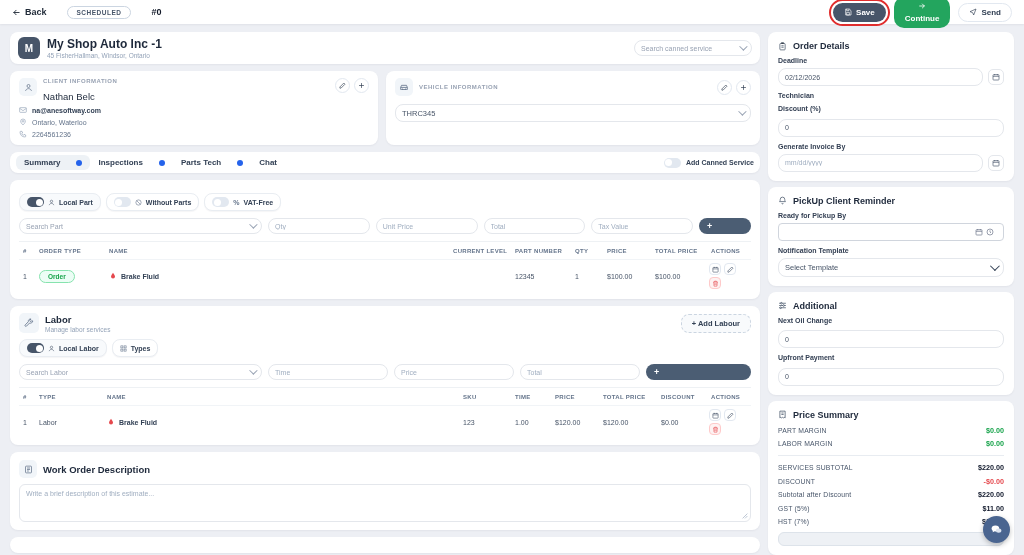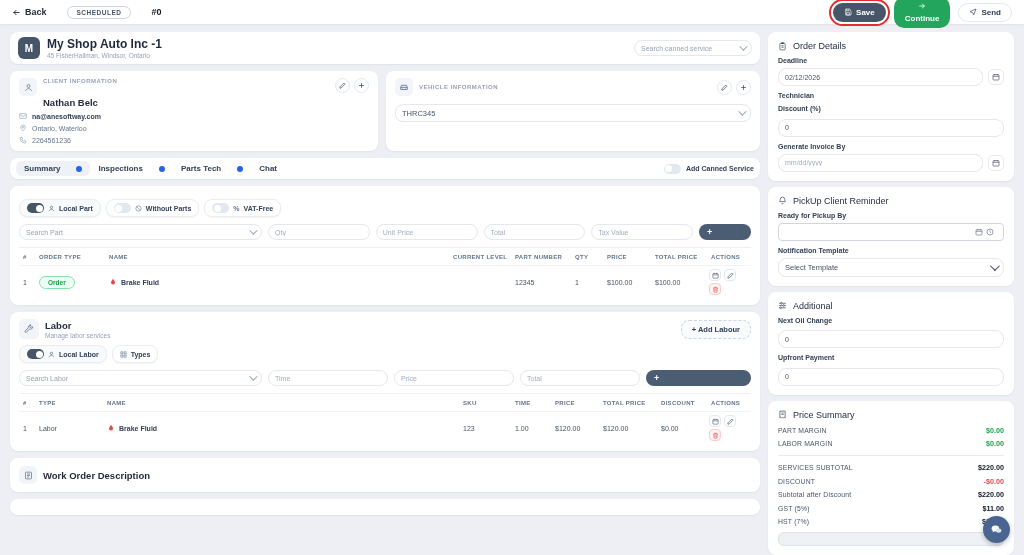--- a/index.html
+++ b/index.html
@@ -39,21 +39,21 @@
   input.inp::placeholder { color:#a0aec0; }
   .chev { width:6px; height:6px; border-right:1.2px solid #98a2b3; border-bottom:1.2px solid #98a2b3; transform:rotate(45deg) translateY(-2px); flex:none; }
 
   
   .info-row { display:flex; gap:8px; }
   .client-card { width:368px; padding:7px 9px; }
   .vehicle-card { flex:1; padding:7px 9px; }
   .info-head { display:flex; align-items:flex-start; gap:6px; }
   .icon-sq { width:18px; height:18px; border-radius:5px; background:#f1f5f9; display:flex; align-items:center; justify-content:center; flex:none; }
   .sec-label { font-size:6px; font-weight:bold; color:#98a2b3; letter-spacing:.5px; }
-  .client-name { font-size:9.5px; font-weight:bold; color:#1e293b; margin-top:13px; }
+  .client-name { font-size:9.5px; font-weight:normal; color:#1e293b; margin-top:7px; }
   .head-actions { margin-left:auto; display:flex; gap:4px; }
   .circle-btn { width:15px; height:15px; border-radius:50%; border:1px solid #e2e8f0; background:#fff; display:flex; align-items:center; justify-content:center; cursor:pointer; }
   .contact-line { display:flex; align-items:center; gap:5px; font-size:7px; color:#64748b; margin-top:4px; }
   .contact-line.email { font-weight:bold; color:#334155; }
 
   
   .tabs-card { display:flex; align-items:center; padding:3px 6px; height:21px; }
   .tab { display:flex; align-items:center; gap:16px; font-size:8px; font-weight:bold; color:#334155; padding:3px 8px; border-radius:6px; cursor:pointer; }
   .tab.active { background:#eef2f6; }
   .dot { width:6px; height:6px; border-radius:50%; background:#2563eb; }
@@ -100,21 +100,21 @@
   
   .desc-card { padding:8px 9px; }
   .ta-wrap { position:relative; margin-top:6px; }
   textarea.ta { width:100%; border:1px solid #e4e7ec; border-radius:6px; font-size:7px; font-family:inherit; color:#475467; padding:5px 6px; resize:none; outline:none; display:block; }
   textarea.ta::placeholder { color:#a0aec0; }
   .resize-glyph { position:absolute; right:3px; bottom:3px; pointer-events:none; }
 
   
   .side-card { padding:9px 10px; }
   .side-head { display:flex; align-items:center; gap:6px; margin-bottom:6px; }
-  .side-title { font-size:9px; font-weight:normal; color:#1e293b; }
+  .side-title { font-size:9px; font-weight:bold; color:#1e293b; }
   .f-label { font-size:7px; font-weight:bold; color:#344054; margin:6px 0 4px; }
   .f-row { display:flex; gap:5px; align-items:center; }
   .icon-btn-sq { width:16px; height:16px; border-radius:5px; border:1px solid #e4e7ec; background:#fff; display:flex; align-items:center; justify-content:center; flex:none; cursor:pointer; }
   .in-icons { display:flex; gap:3px; align-items:center; margin-left:-34px; position:relative; z-index:2; }
   .chev-bold { width:7px; height:7px; border-right:1.6px solid #334155; border-bottom:1.6px solid #334155; transform:rotate(45deg) translateY(-2px); flex:none; }
 
   
   .ps-row { display:flex; justify-content:space-between; align-items:center; margin:4.5px 0; }
   .ps-label { font-size:6.8px; color:#475569; letter-spacing:.2px; }
   .ps-val { font-size:7.2px; font-weight:bold; color:#0f172a; }
@@ -465,20 +465,26 @@
     <div class="card desc-card">
       <div class="sec-head">
         <div class="icon-sq">
           <svg width="9" height="9" viewBox="0 0 24 24">
               <rect x="4" y="3" width="16" height="18" rx="2" fill="none" stroke="#64748b" stroke-width="2"></rect>
               <path d="M8 8h8M8 12h8M8 16h5" stroke="#64748b" stroke-width="2"></path>
             </svg>
         </div>
         <div class="sec-title">Work Order Description</div>
       </div>
+      <div class="ta-wrap">
+        <textarea class="ta" rows="3" style="height: 38px;" placeholder="Write a brief description of this estimate..."></textarea>
+        <svg class="resize-glyph" width="6" height="6" viewBox="0 0 10 10">
+            <path d="M9 1L1 9M9 5L5 9" stroke="#94a3b8" stroke-width="1"></path>
+          </svg>
+      </div>
     </div>
 
     <div class="card desc-card">
       
       
       
     </div>
   </div>
 
   <div class="side-col">

